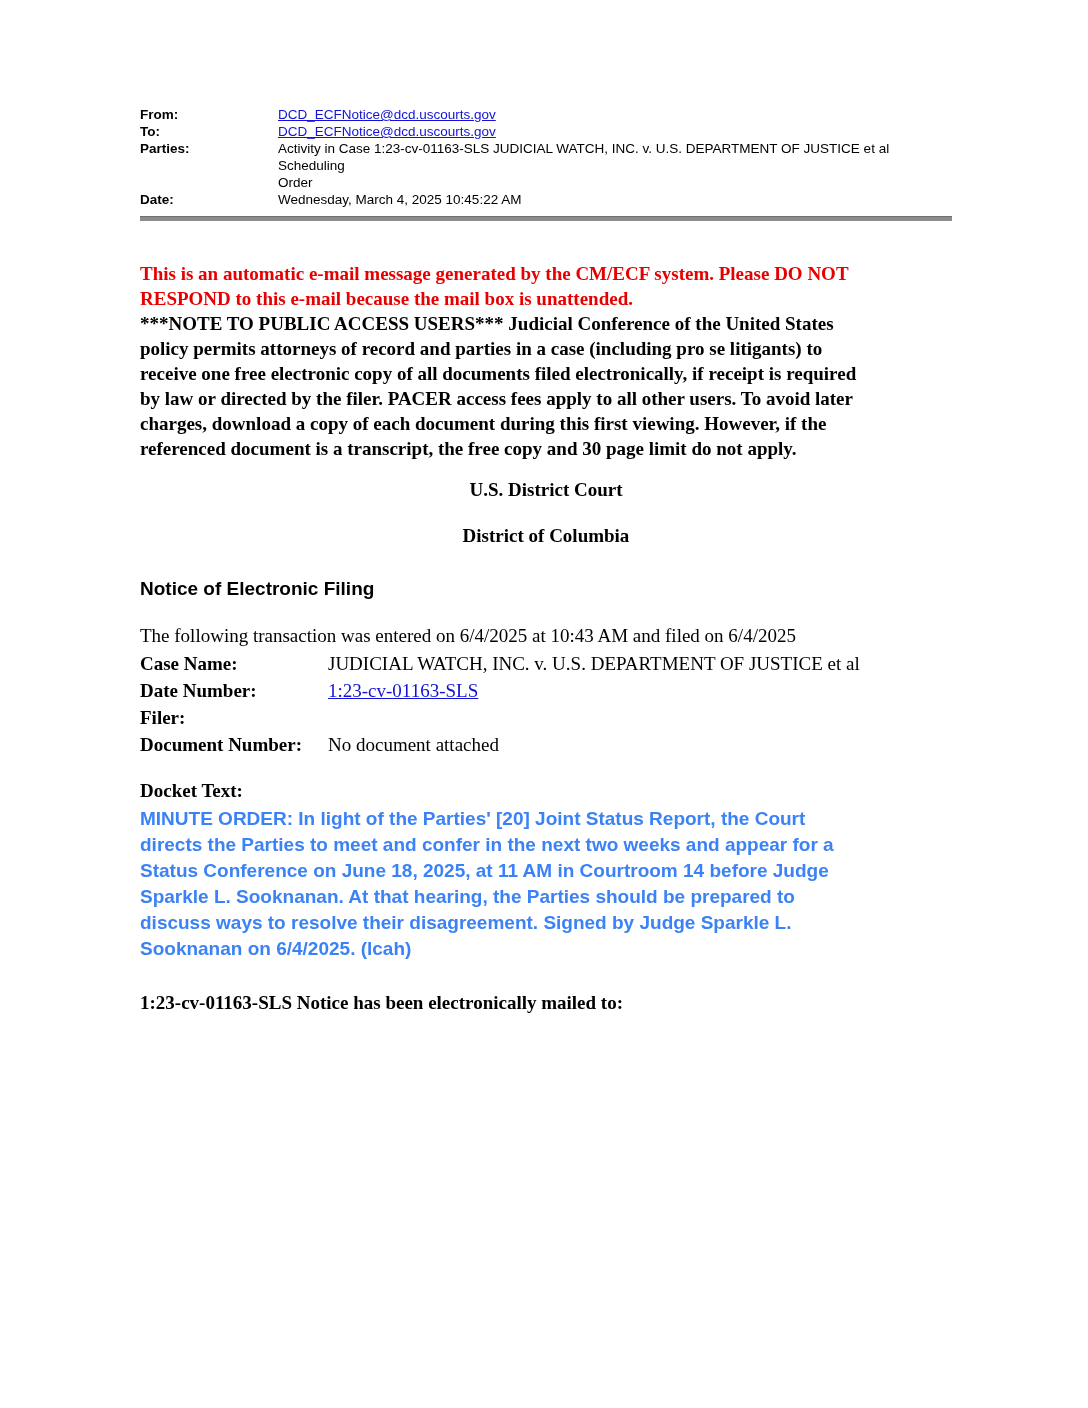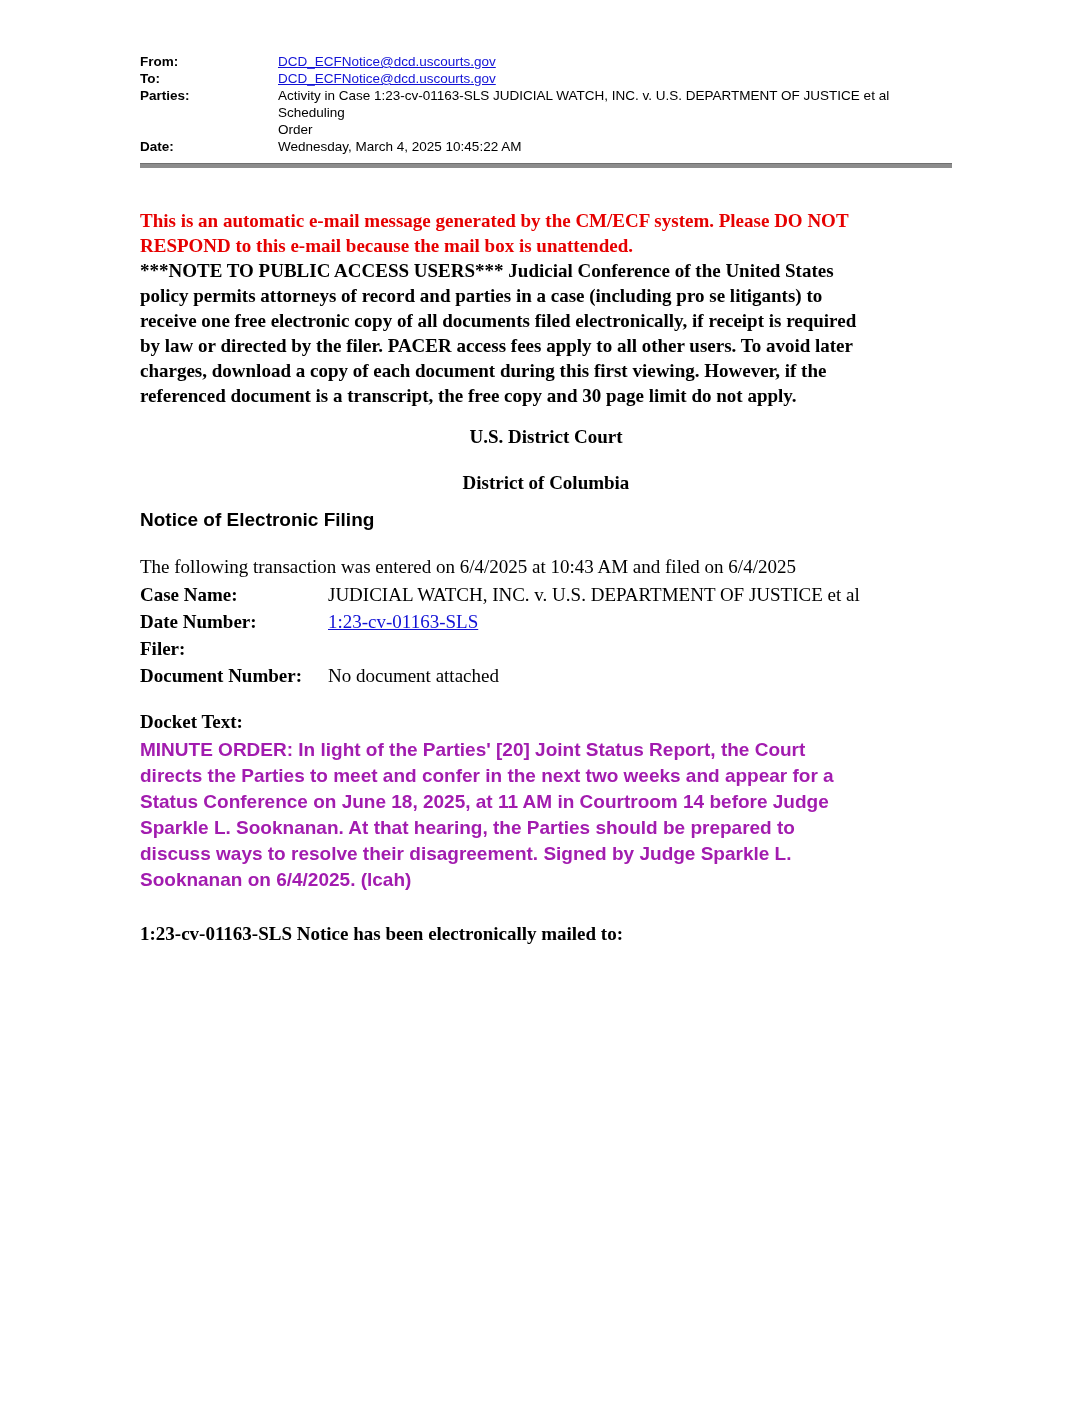--- a/index.html
+++ b/index.html
@@ -9,21 +9,21 @@
   }
   body {
     width: 1088px;
     height: 1408px;
     position: relative;
     color: #000;
   }
   .page {
     margin-left: 140px;
     width: 812px;
-    padding-top: 53px;
+    padding-top: 106px;
   }
 
   
   .email-header {
     font-family: "Liberation Sans", sans-serif;
     font-size: 13.5px;
     line-height: 17px;
   }
   .hrow {
     display: grid;
@@ -66,21 +66,21 @@
     text-align: center;
     font-family: "Liberation Serif", serif;
     font-weight: bold;
     font-size: 19px;
     line-height: 25px;
   }
   .court-name { margin-top: 16px; }
   .district-name { margin-top: 21px; }
 
   .nef-heading {
-    margin-top: 12px;
+    margin-top: 28px;
     font-family: "Liberation Sans", sans-serif;
     font-weight: bold;
     font-size: 19px;
     line-height: 25px;
   }
 
   .transaction-line {
     margin-top: 22px;
     font-family: "Liberation Serif", serif;
     font-size: 19px;
@@ -110,21 +110,21 @@
     font-weight: bold;
     font-size: 19px;
     line-height: 25px;
   }
   .docket-text {
     margin-top: 3px;
     font-family: "Liberation Sans", sans-serif;
     font-weight: bold;
     font-size: 19px;
     line-height: 26px;
-    color: #a21caf;
+    color: #3b82f6;
     white-space: pre-line;
   }
 
   .mailed-line {
     margin-top: 28px;
     font-family: "Liberation Serif", serif;
     font-weight: bold;
     font-size: 19px;
     line-height: 25px;
   }

